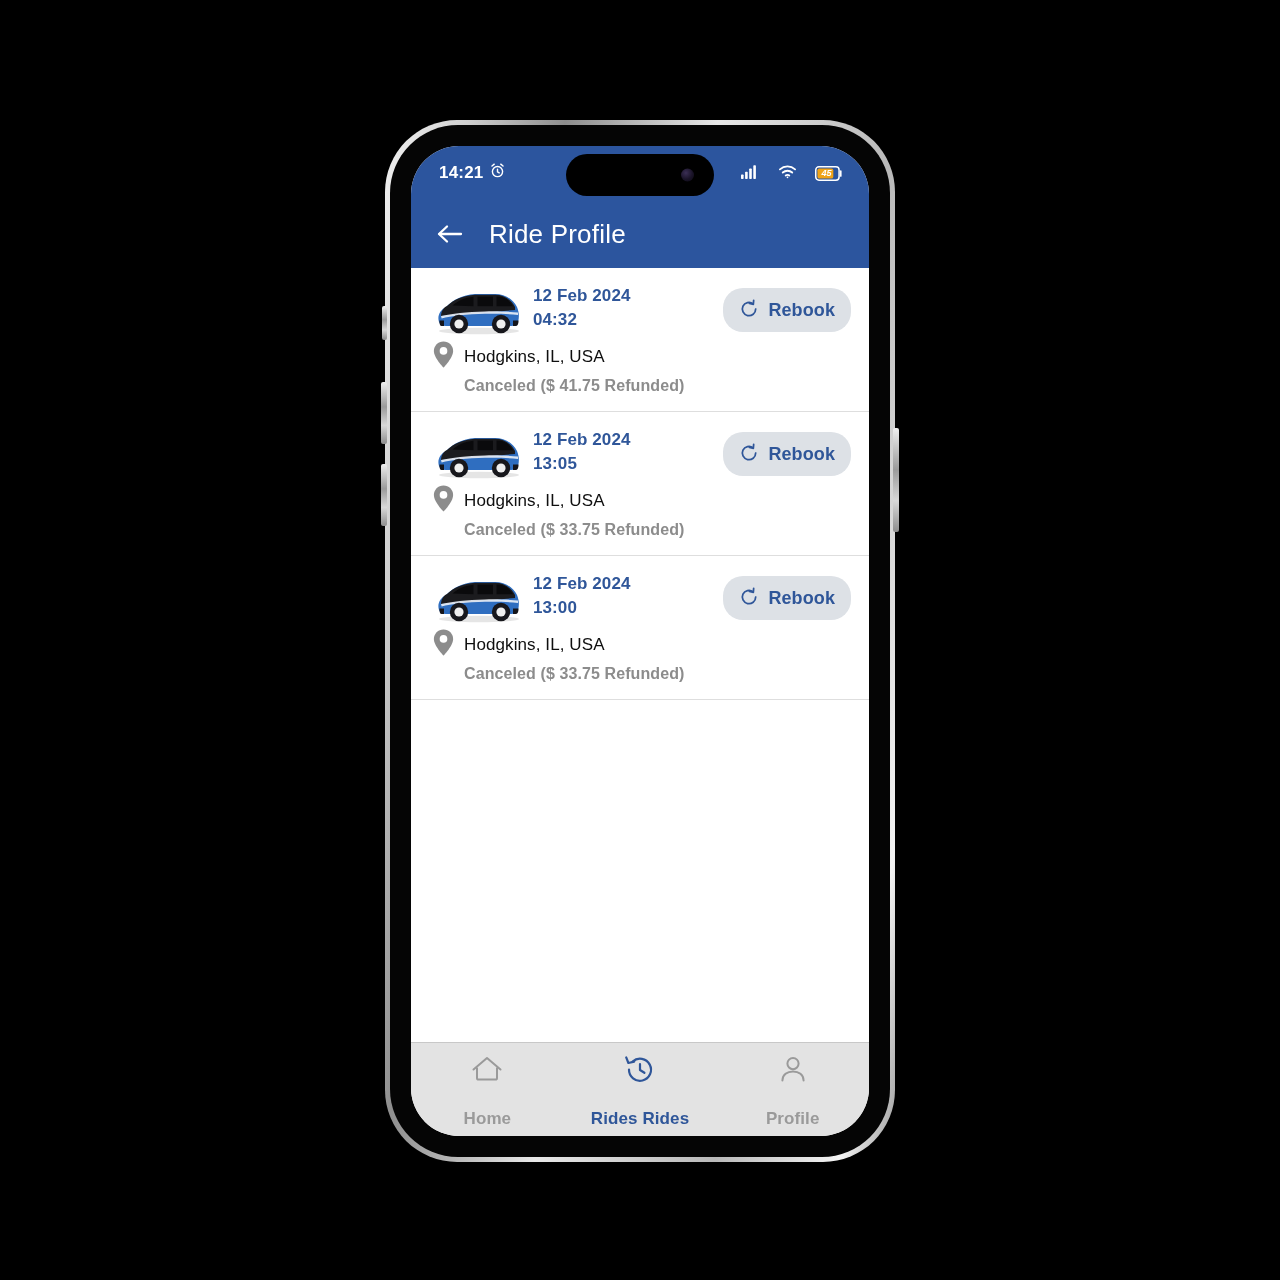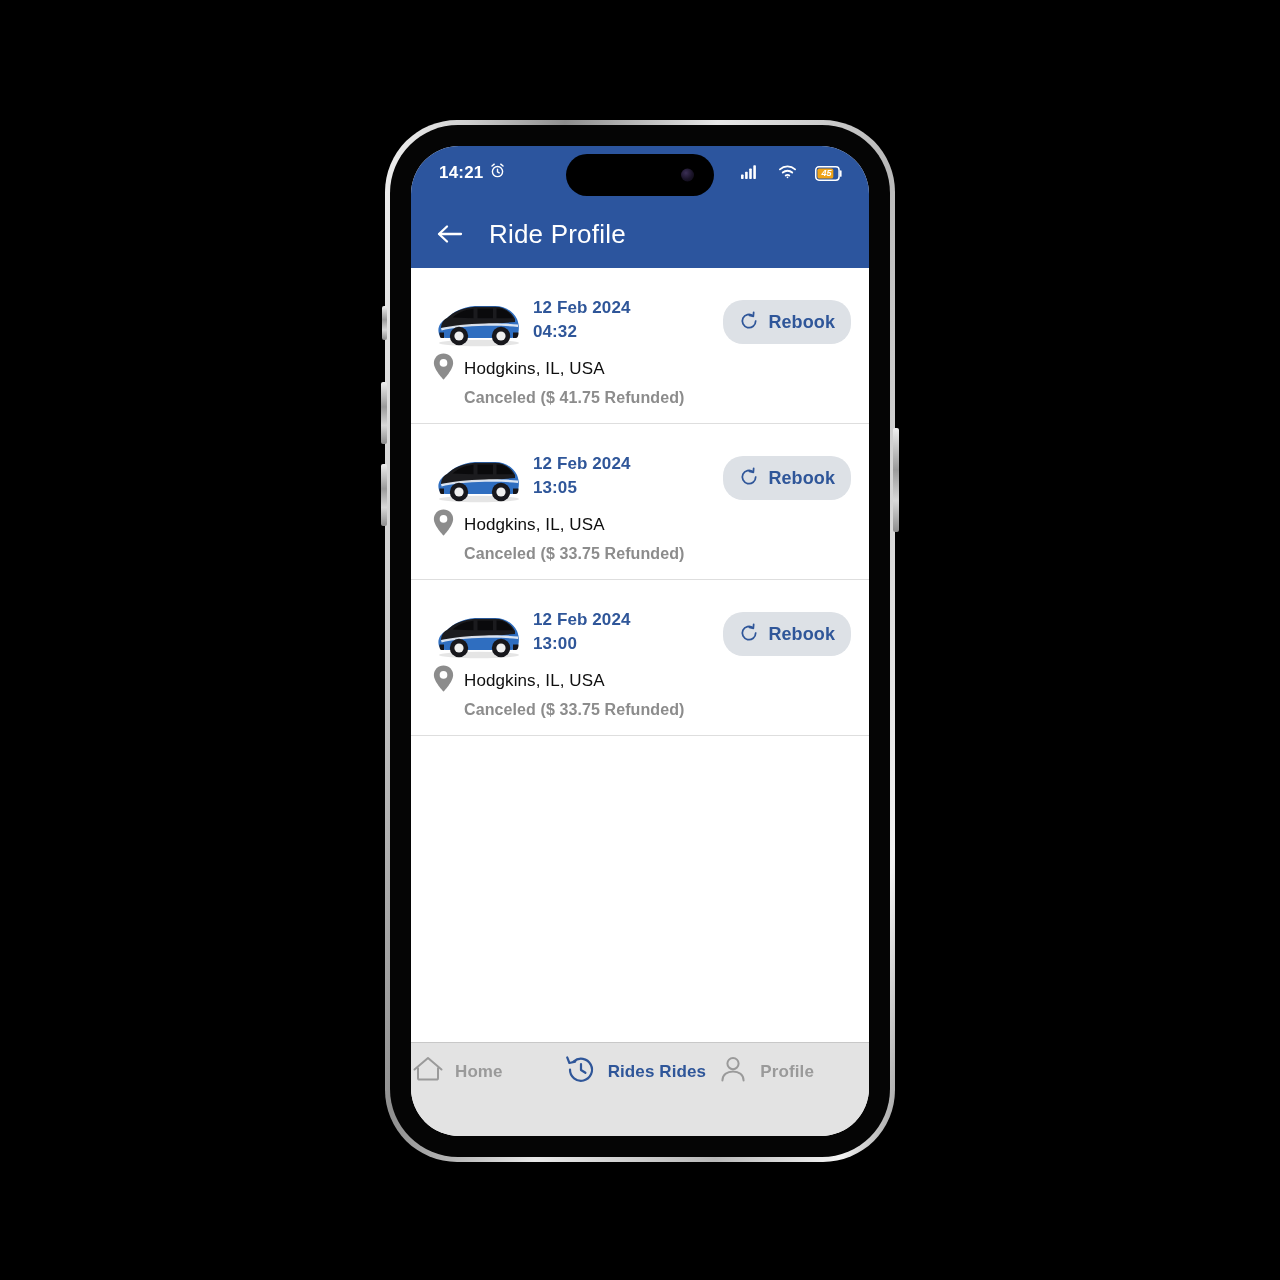--- a/index.html
+++ b/index.html
@@ -136,21 +136,21 @@
   }
 
   
   .ride-list {
     flex: 1 1 auto;
     background: #ffffff;
     overflow: hidden;
   }
   .ride-card {
     border-bottom: 1px solid #dedede;
-    padding: 26px 18px 16px 18px;
+    padding: 14px 18px 16px 18px;
   }
   .ride-top {
     display: flex;
     align-items: flex-start;
   }
   .car-illus {
     width: 96px;
     height: 52px;
     flex: none;
     margin-top: 4px;
@@ -213,23 +213,23 @@
     height: 94px;
     background: #e3e3e3;
     border-top: 1px solid #c8c8c8;
     display: flex;
     align-items: flex-start;
     padding-top: 12px;
   }
   .nav-item {
     flex: 1 1 0;
     display: flex;
-    flex-direction: row;
-    align-items: center;
-    gap: 10px;
+    flex-direction: column;
+    align-items: center;
+    gap: 20px;
     cursor: pointer;
   }
   .nav-label {
     font-size: 17px;
     font-weight: bold;
     color: #9a9a9a;
     letter-spacing: 0.1px;
   }
   .nav-item.active .nav-label { color: #2f5699; }
 </style>

